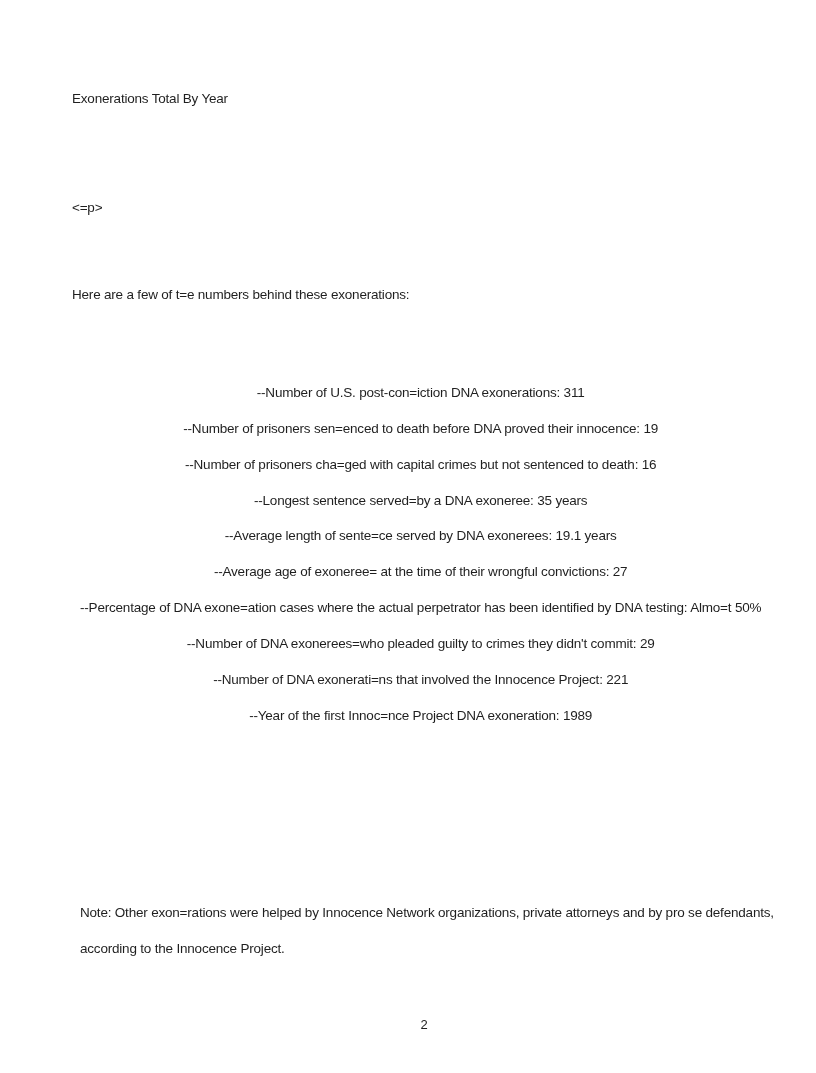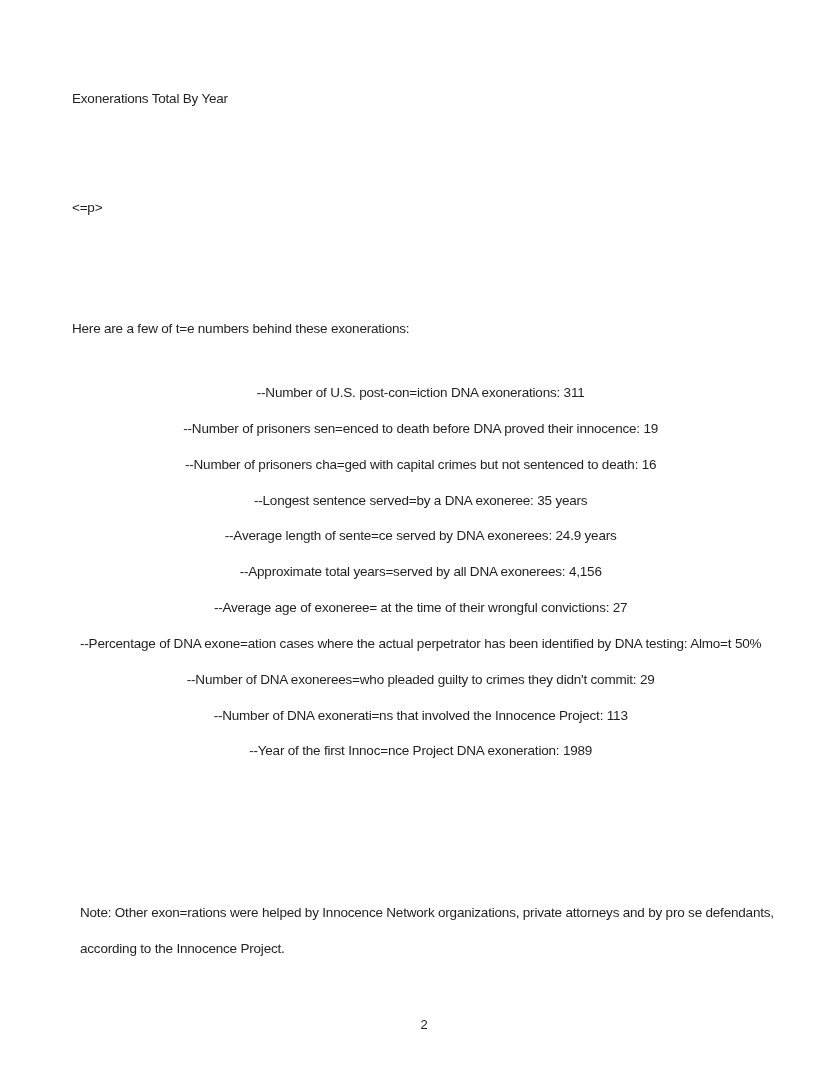--- a/index.html
+++ b/index.html
@@ -20,21 +20,21 @@
   .txt {
     position: absolute;
     font-size: 13.5px;
     letter-spacing: -0.2px;
     line-height: 18px;
     color: #1f1f1f;
     white-space: nowrap;
   }
   .doc-title   { left: 48px; top: 66px; }
   .artifact    { left: 48px; top: 175px; }
-  .intro       { left: 48px; top: 262px; margin-top: 34px; }
+  .intro       { left: 48px; top: 262px; }
   .facts-list  { position: absolute; left: 48px; top: 353px; }
   .fact-line   {
     height: 35.85px;
     font-size: 13.5px;
     letter-spacing: -0.2px;
     white-space: nowrap;
     color: #1f1f1f;
     text-align: center;
   }
   .note        { left: 48px; top: 871px; line-height: 20.4px; }
@@ -65,26 +65,25 @@
 
   <div class="txt artifact">&lt;=p&gt;</div>
 
   <div class="txt intro">Here are a few of t=e numbers behind these exonerations:</div>
 
   <div class="facts-list">
     <div class="fact-line">--Number of U.S. post-con=iction DNA exonerations: 311</div>
     <div class="fact-line">--Number of prisoners sen=enced to death before DNA proved their innocence: 19</div>
     <div class="fact-line">--Number of prisoners cha=ged with capital crimes but not sentenced to death: 16</div>
     <div class="fact-line">--Longest sentence served=by a DNA exoneree: 35 years</div>
-    <div class="fact-line">--Average length of sente=ce served by DNA exonerees: 24.9 years</div>
-    <div class="fact-line">--Approximate total years=served by all DNA exonerees: 4,156</div>
+    <div class="fact-line">--Average length of sente=ce served by DNA exonerees: 19.1 years</div>
     <div class="fact-line">--Average age of exoneree= at the time of their wrongful convictions: 27</div>
     <div class="fact-line">--Percentage of DNA exone=ation cases where the actual perpetrator has been identified by DNA testing: Almo=t 50%</div>
     <div class="fact-line">--Number of DNA exonerees=who pleaded guilty to crimes they didn't commit: 29</div>
-    <div class="fact-line">--Number of DNA exonerati=ns that involved the Innocence Project: 113</div>
+    <div class="fact-line">--Number of DNA exonerati=ns that involved the Innocence Project: 221</div>
     <div class="fact-line">--Year of the first Innoc=nce Project DNA exoneration: 1989</div>
   </div>
 
   <div class="txt note">
     <div class="note-line">Note: Other exon=rations were helped by Innocence Network organizations, private attorneys and by pro se defendants,</div>
     <div class="note-line">according to the Innocence Project.</div>
   </div>
 
   <div class="page-number">2</div>
 

